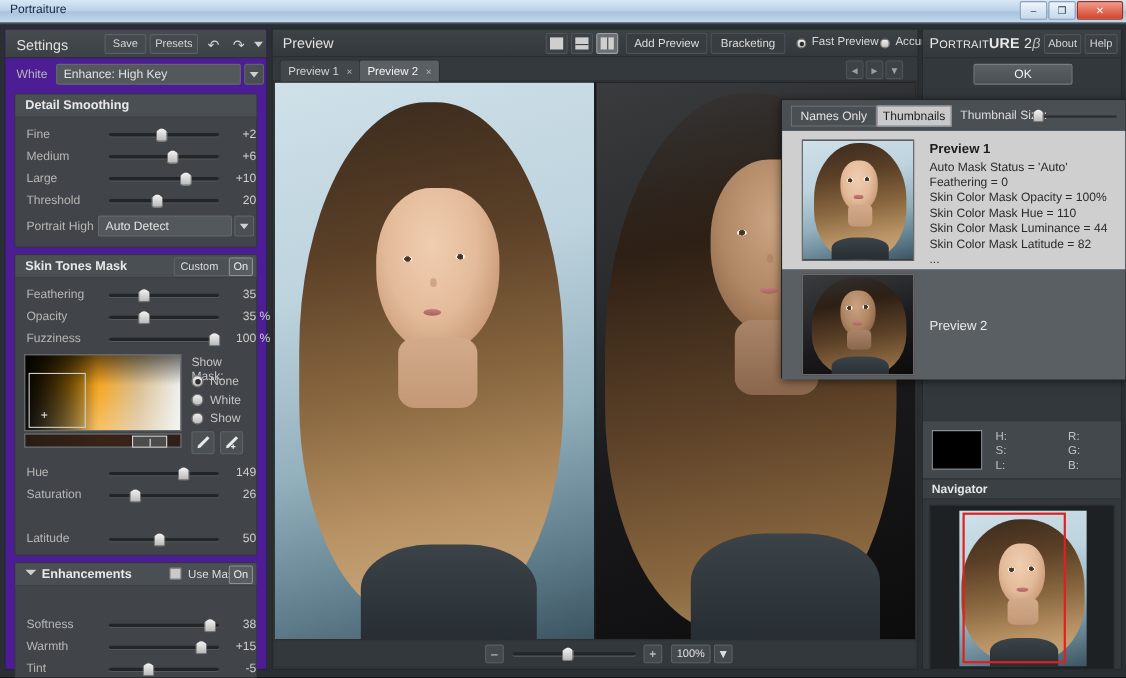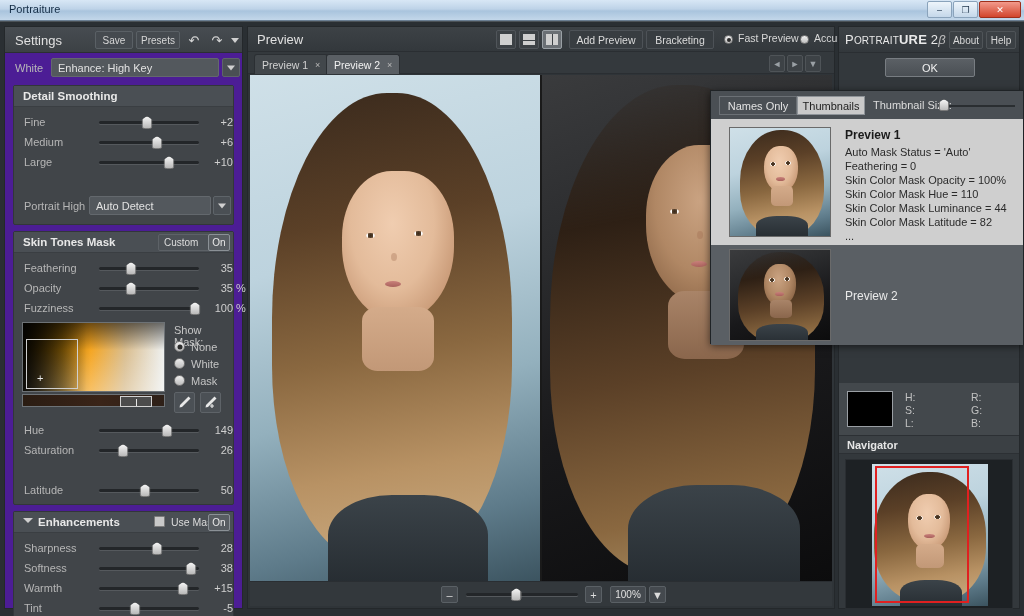--- a/index.html
+++ b/index.html
@@ -414,20 +414,27 @@
             </div>
             <div class="sl-val">+6</div>
           </div>
           <div class="slider-row" style="top:66px;">
             <div class="sl-name">Large</div>
             <div class="sl-track">
               <div class="sl-knob" style="left:70%"></div>
             </div>
             <div class="sl-val">+10</div>
           </div>
+          <div class="slider-row" style="top:86px;">
+            <div class="sl-name">Threshold</div>
+            <div class="sl-track">
+              <div class="sl-knob" style="left:44%"></div>
+            </div>
+            <div class="sl-val">20</div>
+          </div>
 
           <div class="dd-row" style="top:108px;">
             <div class="dd-lbl">Portrait High</div>
             <div class="dd-box">
               <span>Auto Detect</span>
             </div>
             <div class="arrow-btn" style="left:199px;top:2px;">
               <span class="caret"></span>
             </div>
           </div>
@@ -478,21 +485,21 @@
             <div class="radio-row" style="top:18px;">
               <div class="radio on"></div>
               <div class="radio-lbl">None</div>
             </div>
             <div class="radio-row" style="top:35px;">
               <div class="radio"></div>
               <div class="radio-lbl">White</div>
             </div>
             <div class="radio-row" style="top:52px;">
               <div class="radio"></div>
-              <div class="radio-lbl">Mask</div>
+              <div class="radio-lbl">Show</div>
             </div>
             <div class="eyed" style="left:160px;top:70px;">
               <svg width="19" height="19" viewBox="0 0 19 19">
                 <path d="M13.5 3.5 L15.5 5.5 L7 14 L4.5 14.5 L5 12 Z" fill="#e8e8e8"></path>
               </svg>
             </div>
             <div class="eyed" style="left:186px;top:70px;">
               <svg width="19" height="19" viewBox="0 0 19 19">
                 <path d="M13.5 3.5 L15.5 5.5 L7 14 L4.5 14.5 L5 12 Z" fill="#e8e8e8"></path>
                 <path d="M9 13 h4 M11 11 v4" stroke="#e8e8e8" stroke-width="1.2"></path>
@@ -525,27 +532,20 @@
 
         <div class="group" style="top:458px; height:152px; border-bottom:none;">
           <div class="group-title">
             <span style="position:absolute;left:9px;top:6px;width:0;height:0;border-left:5px solid transparent;border-right:5px solid transparent;border-top:5px solid #cfcfcf;"></span>
             <b style="left:24px;">Enhancements</b>
             <div class="chk" style="left:140px;top:4px;"></div>
             <span style="position:absolute;left:157px;top:4px;font-size:10.5px;color:#dcdcdc;">Use Mask</span>
             <div class="on-badge" style="left:194px;top:2px;">On</div>
           </div>
 
-          <div class="slider-row" style="top:26px;">
-            <div class="sl-name">Sharpness</div>
-            <div class="sl-track">
-                <div class="sl-knob" style="left:58%"></div>
-              </div>
-            <div class="sl-val">28</div>
-          </div>
           <div class="slider-row" style="top:46px;">
             <div class="sl-name">Softness</div>
             <div class="sl-track">
                 <div class="sl-knob" style="left:92%"></div>
               </div>
             <div class="sl-val">38</div>
           </div>
           <div class="slider-row" style="top:66px;">
             <div class="sl-name">Warmth</div>
             <div class="sl-track">

